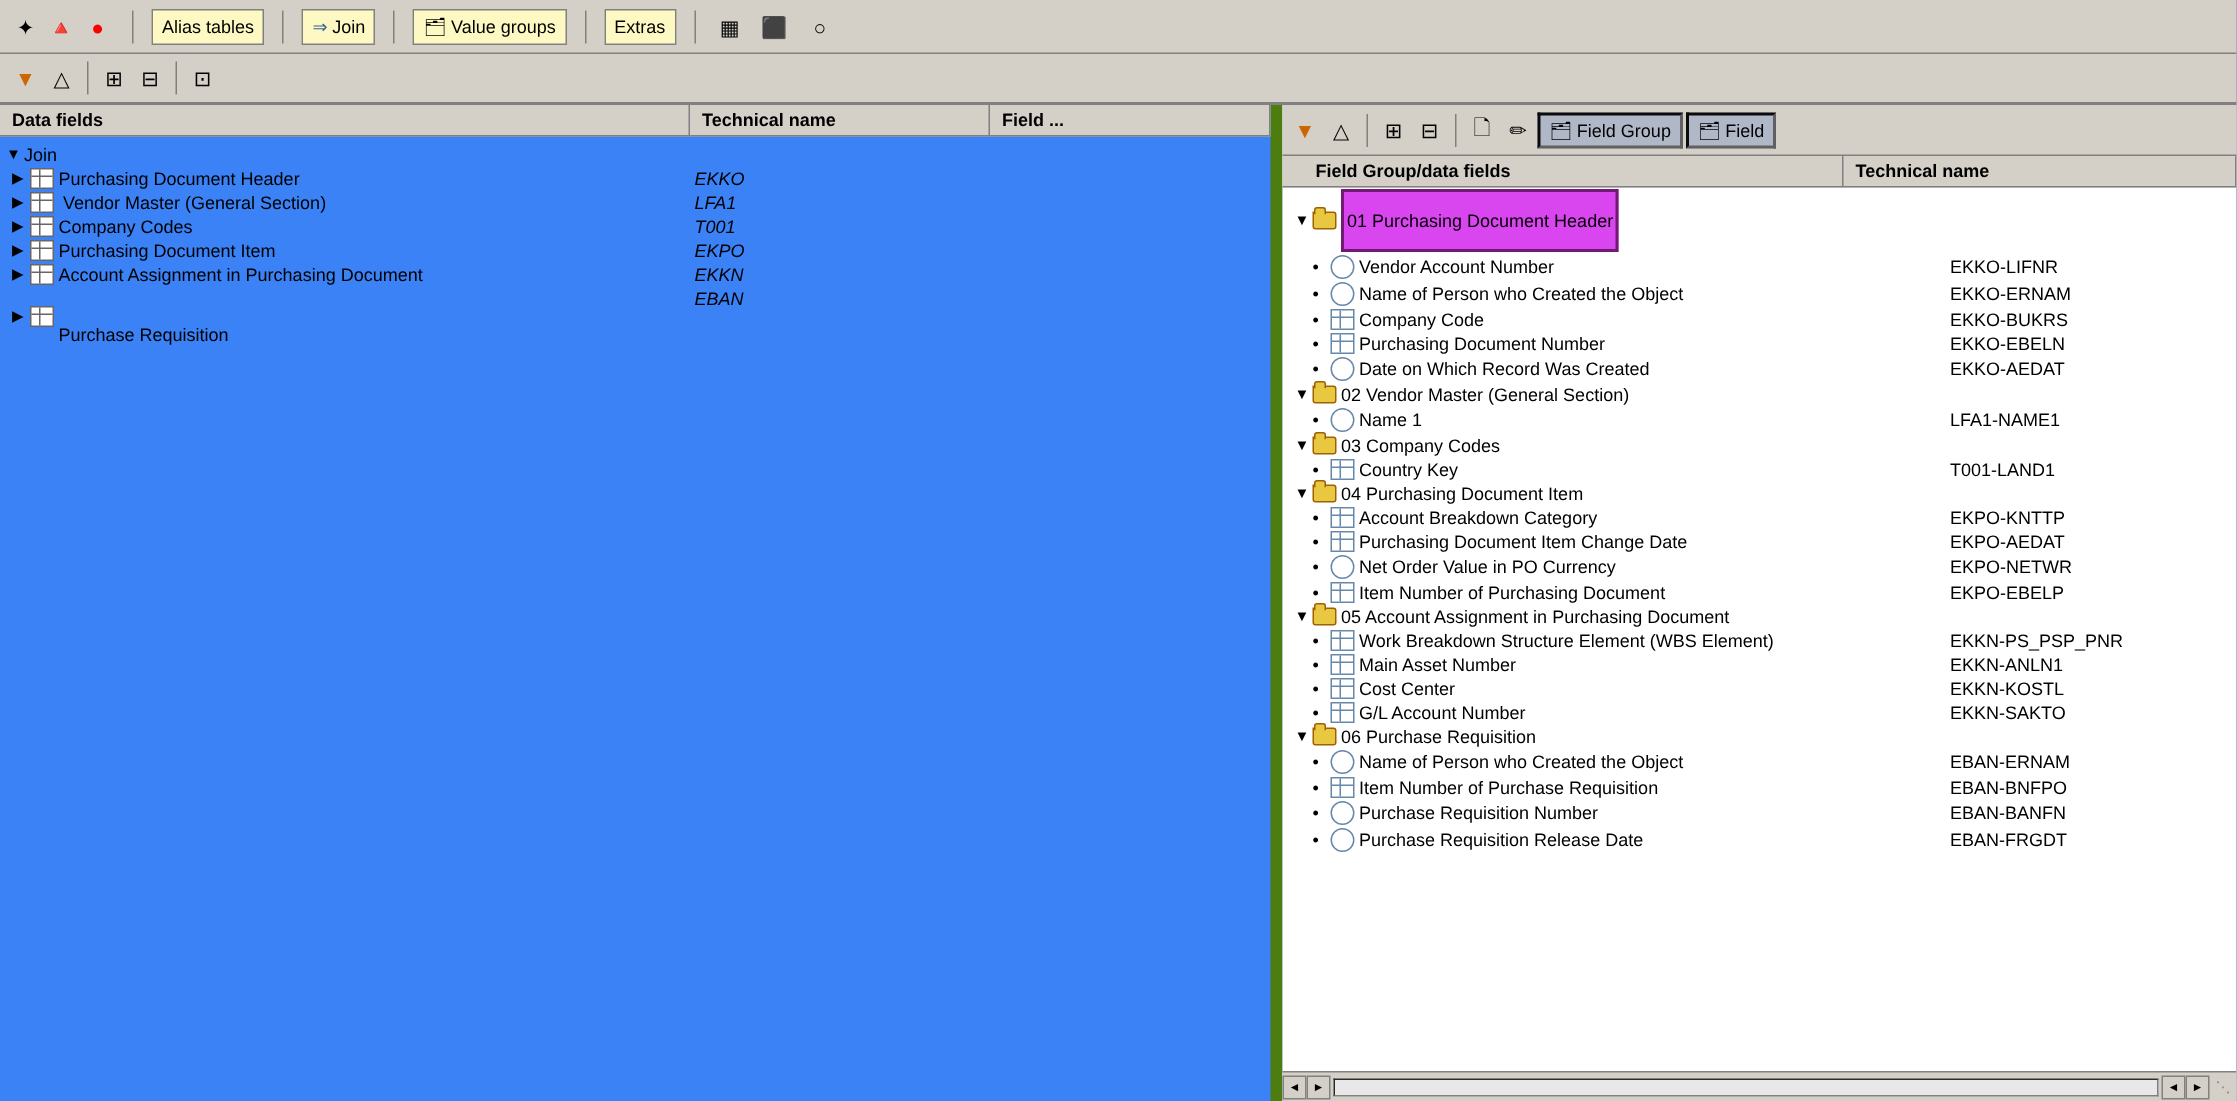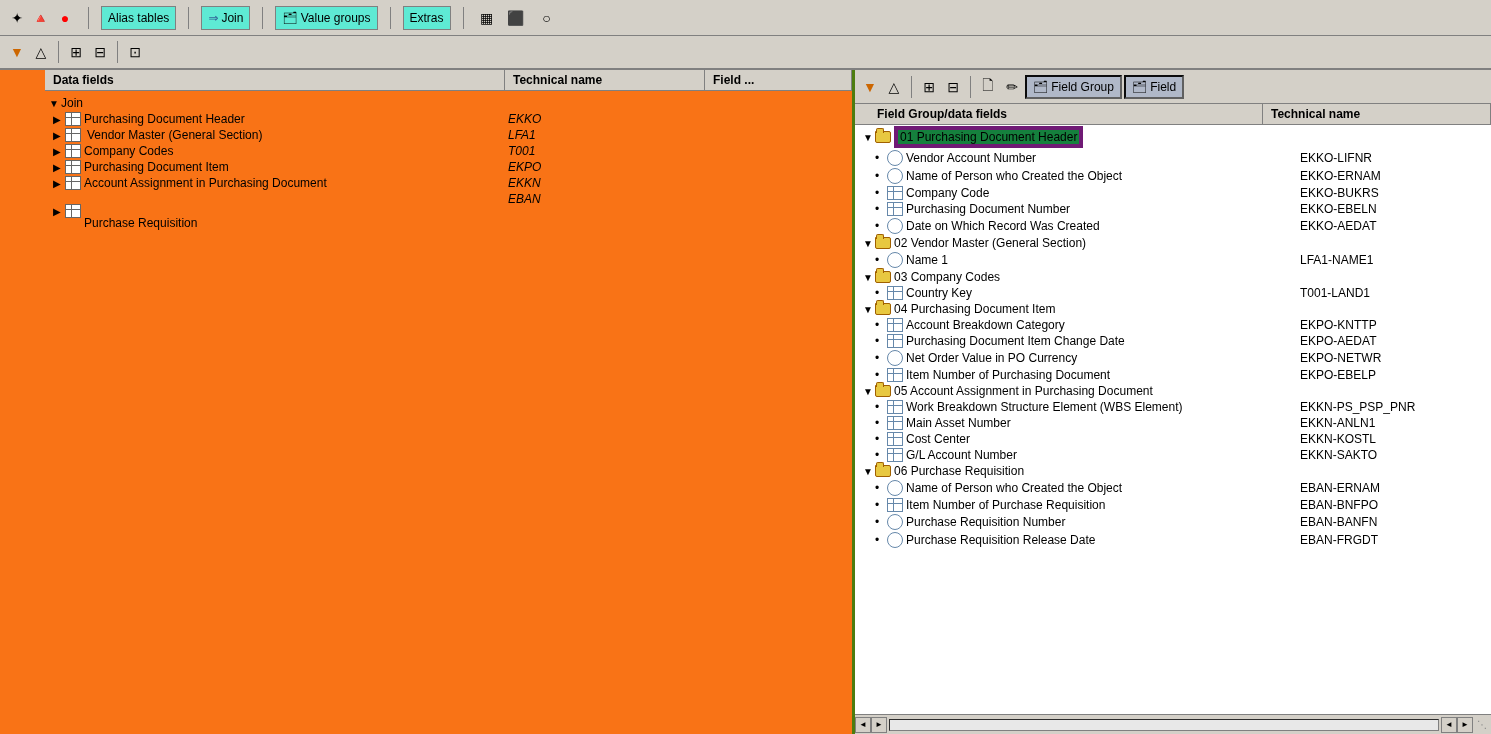--- a/index.html
+++ b/index.html
@@ -37,21 +37,21 @@
       border: 1px solid transparent;
       cursor: pointer;
       font-size: 14px;
     }
     .tb-separator { width: 1px; height: 22px; background: #808080; margin: 0 4px; }
     .tb-btn {
       display: inline-flex;
       align-items: center;
       gap: 3px;
       padding: 2px 6px;
-      background: #5eead4;
+      background: #fef9c3;
       border: 1px solid #808080;
       cursor: pointer;
       font-size: 12px;
       height: 24px;
     }
 
     
     .second-toolbar {
       background: #d4d0c8;
       border-bottom: 2px solid #808080;
@@ -65,25 +65,24 @@
 
     
     .main-content {
       display: flex;
       height: calc(734px - 70px);
     }
 
     
     .left-panel {
       width: 855px;
-      border-right: 3px solid #4d7c0f;
+      border-right: 8px solid #4d7c0f;
       display: flex;
       flex-direction: column;
-      background: #f97316;
-      padding-left: 45px;
+      background: #3b82f6;
     }
     .panel-header {
       display: flex;
       background: #d4d0c8;
       border-bottom: 1px solid #808080;
     }
     .panel-header-cell {
       padding: 3px 8px;
       border-right: 1px solid #808080;
       font-weight: bold;
@@ -167,21 +166,21 @@
       align-items: center;
       gap: 2px;
       height: 34px;
     }
 
     .right-panel-header {
       display: flex;
       background: #d4d0c8;
       border-bottom: 1px solid #808080;
     }
-    .col-fg-data { width: 408px; padding-left: 22px; }
+    .col-fg-data { width: 374px; padding-left: 22px; }
     .col-fg-tech { flex: 1; }
 
     .right-tree-container {
       overflow-y: auto;
       overflow-x: auto;
       flex: 1;
     }
 
     
     .r-tree-item {
@@ -195,24 +194,24 @@
     .r-tree-row {
       display: flex;
       align-items: center;
       width: 100%;
     }
     .r-cell-label { width: 425px; display: flex; align-items: center; }
     .r-cell-tech { flex: 1; font-size: 12px; }
 
     
     .highlighted-folder {
-      background: #15803d;
-      border: 4px solid #701a75;
+      background: #d946ef;
+      border: 2px solid #701a75;
       display: inline-block;
-      padding: 0 2px;
+      padding: 12px 2px;
     }
 
     
     .icon-folder {
       display: inline-block;
       width: 16px;
       height: 12px;
       background: #e8c840;
       border: 1px solid #a06000;
       border-radius: 0 2px 2px 2px;

